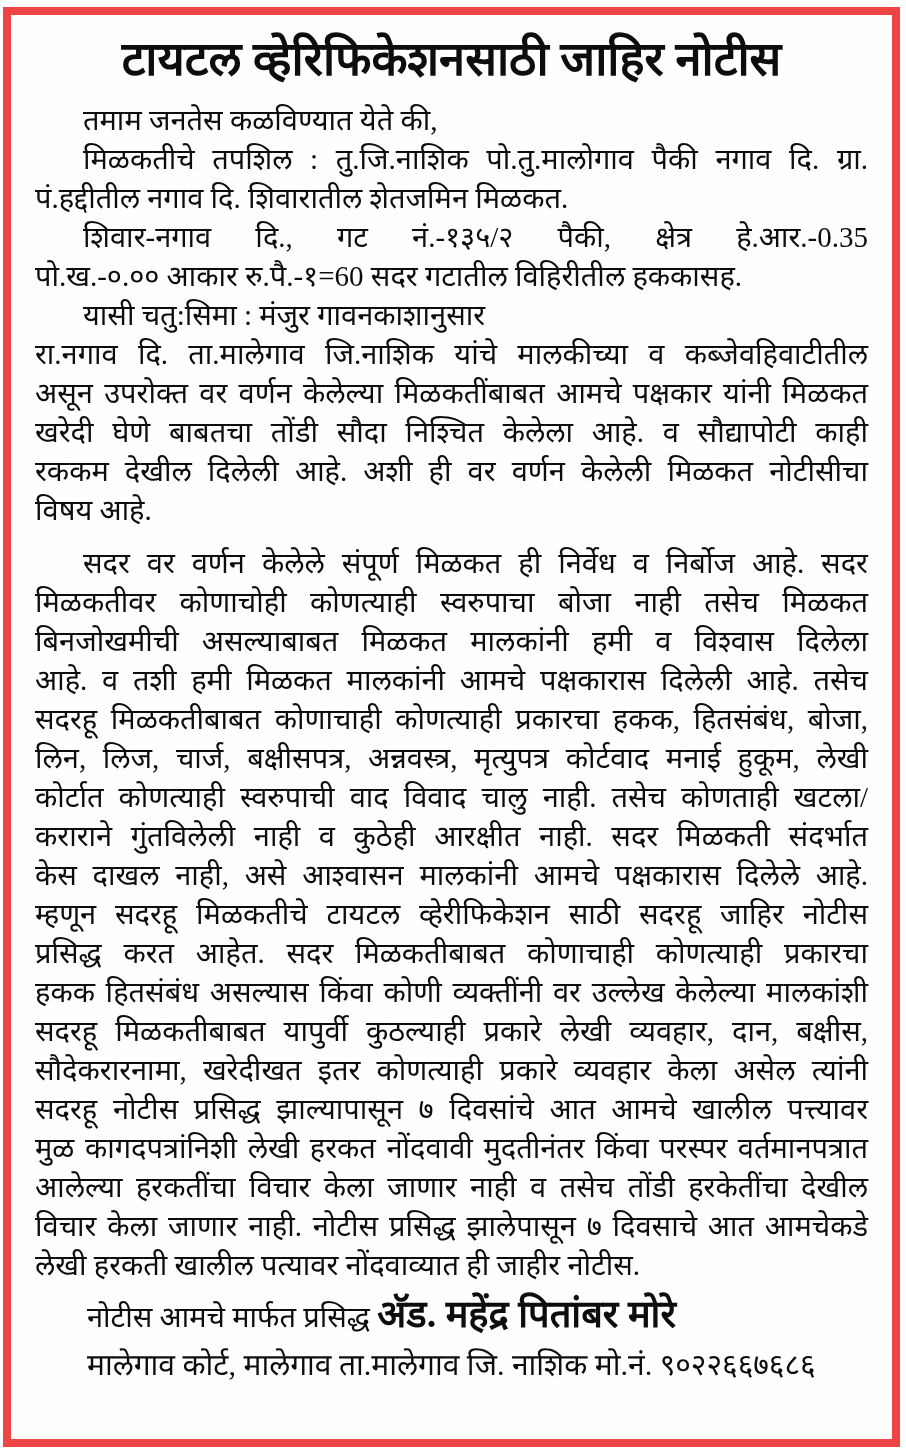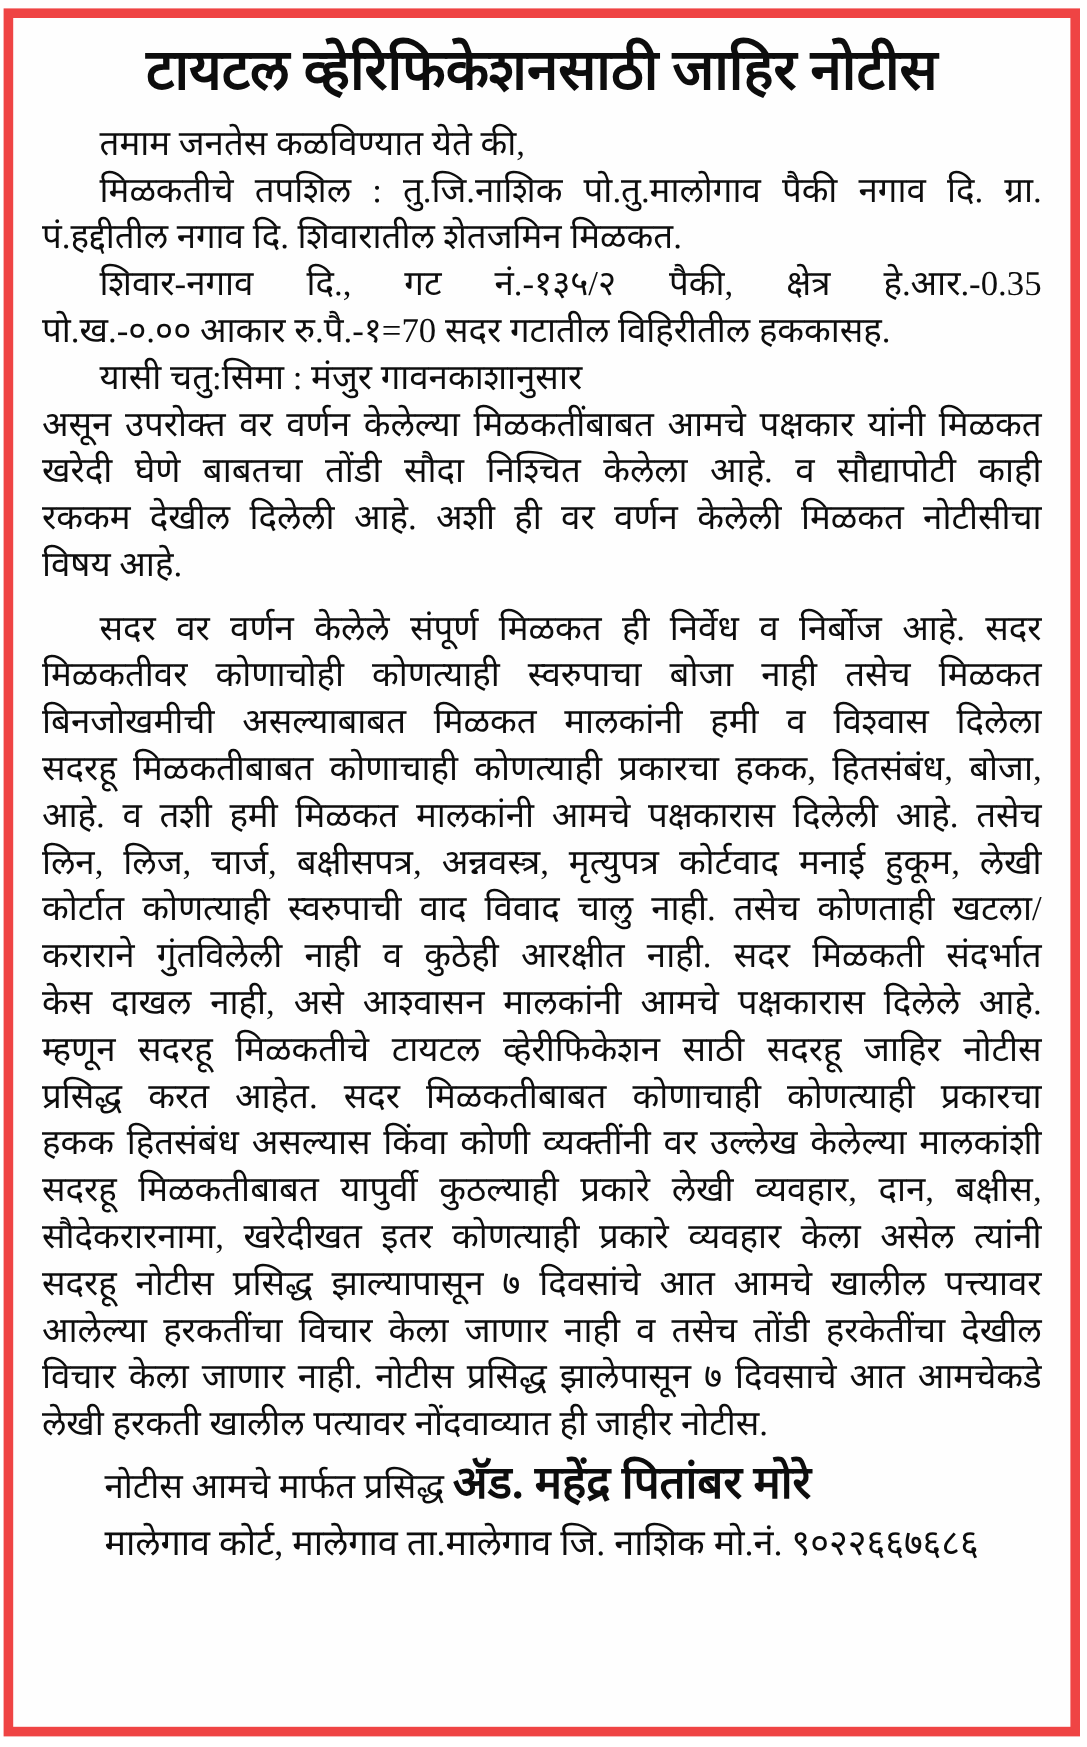--- a/index.html
+++ b/index.html
@@ -91,41 +91,43 @@
 <div class="canvas">
   <div class="page">
 
     <div class="title">टायटल व्हेरिफिकेशनसाठी जाहिर नोटीस</div>
 
     <div class="body-lines">
         <div class="line indent">तमाम जनतेस कळविण्यात येते की,</div>
         <div class="line indent justify">मिळकतीचे तपशिल : तु.जि.नाशिक पो.तु.मालोगाव पैकी नगाव दि. ग्रा.</div>
         <div class="line">पं.हद्दीतील नगाव दि. शिवारातील शेतजमिन मिळकत.</div>
         <div class="line indent justify">शिवार-नगाव दि., गट नं.-१३५/२ पैकी, क्षेत्र हे.आर.-0.35</div>
-        <div class="line">पो.ख.-०.०० आकार रु.पै.-१=70 सदर गटातील विहिरीतील हककासह.</div>
+        <div class="line">पो.ख.-०.०० आकार रु.पै.-१=60 सदर गटातील विहिरीतील हककासह.</div>
         <div class="line indent">यासी चतु:सिमा : मंजुर गावनकाशानुसार</div>
+        <div class="line justify">रा.नगाव दि. ता.मालेगाव जि.नाशिक यांचे मालकीच्या व कब्जेवहिवाटीतील</div>
         <div class="line justify">असून उपरोक्त वर वर्णन केलेल्या मिळकतींबाबत आमचे पक्षकार यांनी मिळकत</div>
         <div class="line justify">खरेदी घेणे बाबतचा तोंडी सौदा निश्चित केलेला आहे. व सौद्यापोटी काही</div>
         <div class="line justify">रककम देखील दिलेली आहे. अशी ही वर वर्णन केलेली मिळकत नोटीसीचा</div>
         <div class="line">विषय आहे.</div>
         <div class="line indent justify gap">सदर वर वर्णन केलेले संपूर्ण मिळकत ही निर्वेध व निर्बोज आहे. सदर</div>
         <div class="line justify">मिळकतीवर कोणाचोही कोणत्याही स्वरुपाचा बोजा नाही तसेच मिळकत</div>
         <div class="line justify">बिनजोखमीची असल्याबाबत मिळकत मालकांनी हमी व विश्वास दिलेला</div>
+        <div class="line justify">आहे. व तशी हमी मिळकत मालकांनी आमचे पक्षकारास दिलेली आहे. तसेच</div>
         <div class="line justify">सदरहू मिळकतीबाबत कोणाचाही कोणत्याही प्रकारचा हकक, हितसंबंध, बोजा,</div>
-        <div class="line justify">आहे. व तशी हमी मिळकत मालकांनी आमचे पक्षकारास दिलेली आहे. तसेच</div>
         <div class="line justify">लिन, लिज, चार्ज, बक्षीसपत्र, अन्नवस्त्र, मृत्युपत्र कोर्टवाद मनाई हुकूम, लेखी</div>
         <div class="line justify">कोर्टात कोणत्याही स्वरुपाची वाद विवाद चालु नाही. तसेच कोणताही खटला/</div>
         <div class="line justify">कराराने गुंतविलेली नाही व कुठेही आरक्षीत नाही. सदर मिळकती संदर्भात</div>
         <div class="line justify">केस दाखल नाही, असे आश्वासन मालकांनी आमचे पक्षकारास दिलेले आहे.</div>
         <div class="line justify">म्हणून सदरहू मिळकतीचे टायटल व्हेरीफिकेशन साठी सदरहू जाहिर नोटीस</div>
         <div class="line justify">प्रसिद्ध करत आहेत. सदर मिळकतीबाबत कोणाचाही कोणत्याही प्रकारचा</div>
         <div class="line justify">हकक हितसंबंध असल्यास किंवा कोणी व्यक्तींनी वर उल्लेख केलेल्या मालकांशी</div>
         <div class="line justify">सदरहू मिळकतीबाबत यापुर्वी कुठल्याही प्रकारे लेखी व्यवहार, दान, बक्षीस,</div>
         <div class="line justify">सौदेकरारनामा, खरेदीखत इतर कोणत्याही प्रकारे व्यवहार केला असेल त्यांनी</div>
         <div class="line justify">सदरहू नोटीस प्रसिद्ध झाल्यापासून ७ दिवसांचे आत आमचे खालील पत्त्यावर</div>
+        <div class="line justify">मुळ कागदपत्रांनिशी लेखी हरकत नोंदवावी मुदतीनंतर किंवा परस्पर वर्तमानपत्रात</div>
         <div class="line justify">आलेल्या हरकतींचा विचार केला जाणार नाही व तसेच तोंडी हरकेतींचा देखील</div>
         <div class="line justify">विचार केला जाणार नाही. नोटीस प्रसिद्ध झालेपासून ७ दिवसाचे आत आमचेकडे</div>
         <div class="line">लेखी हरकती खालील पत्यावर नोंदवाव्यात ही जाहीर नोटीस.</div>
       </div>
 
 
     <div class="publisher-row">
       <span>नोटीस आमचे मार्फत प्रसिद्ध </span><span class="publisher-name">अ‍ॅड. महेंद्र पितांबर मोरे</span>
     </div>
 

